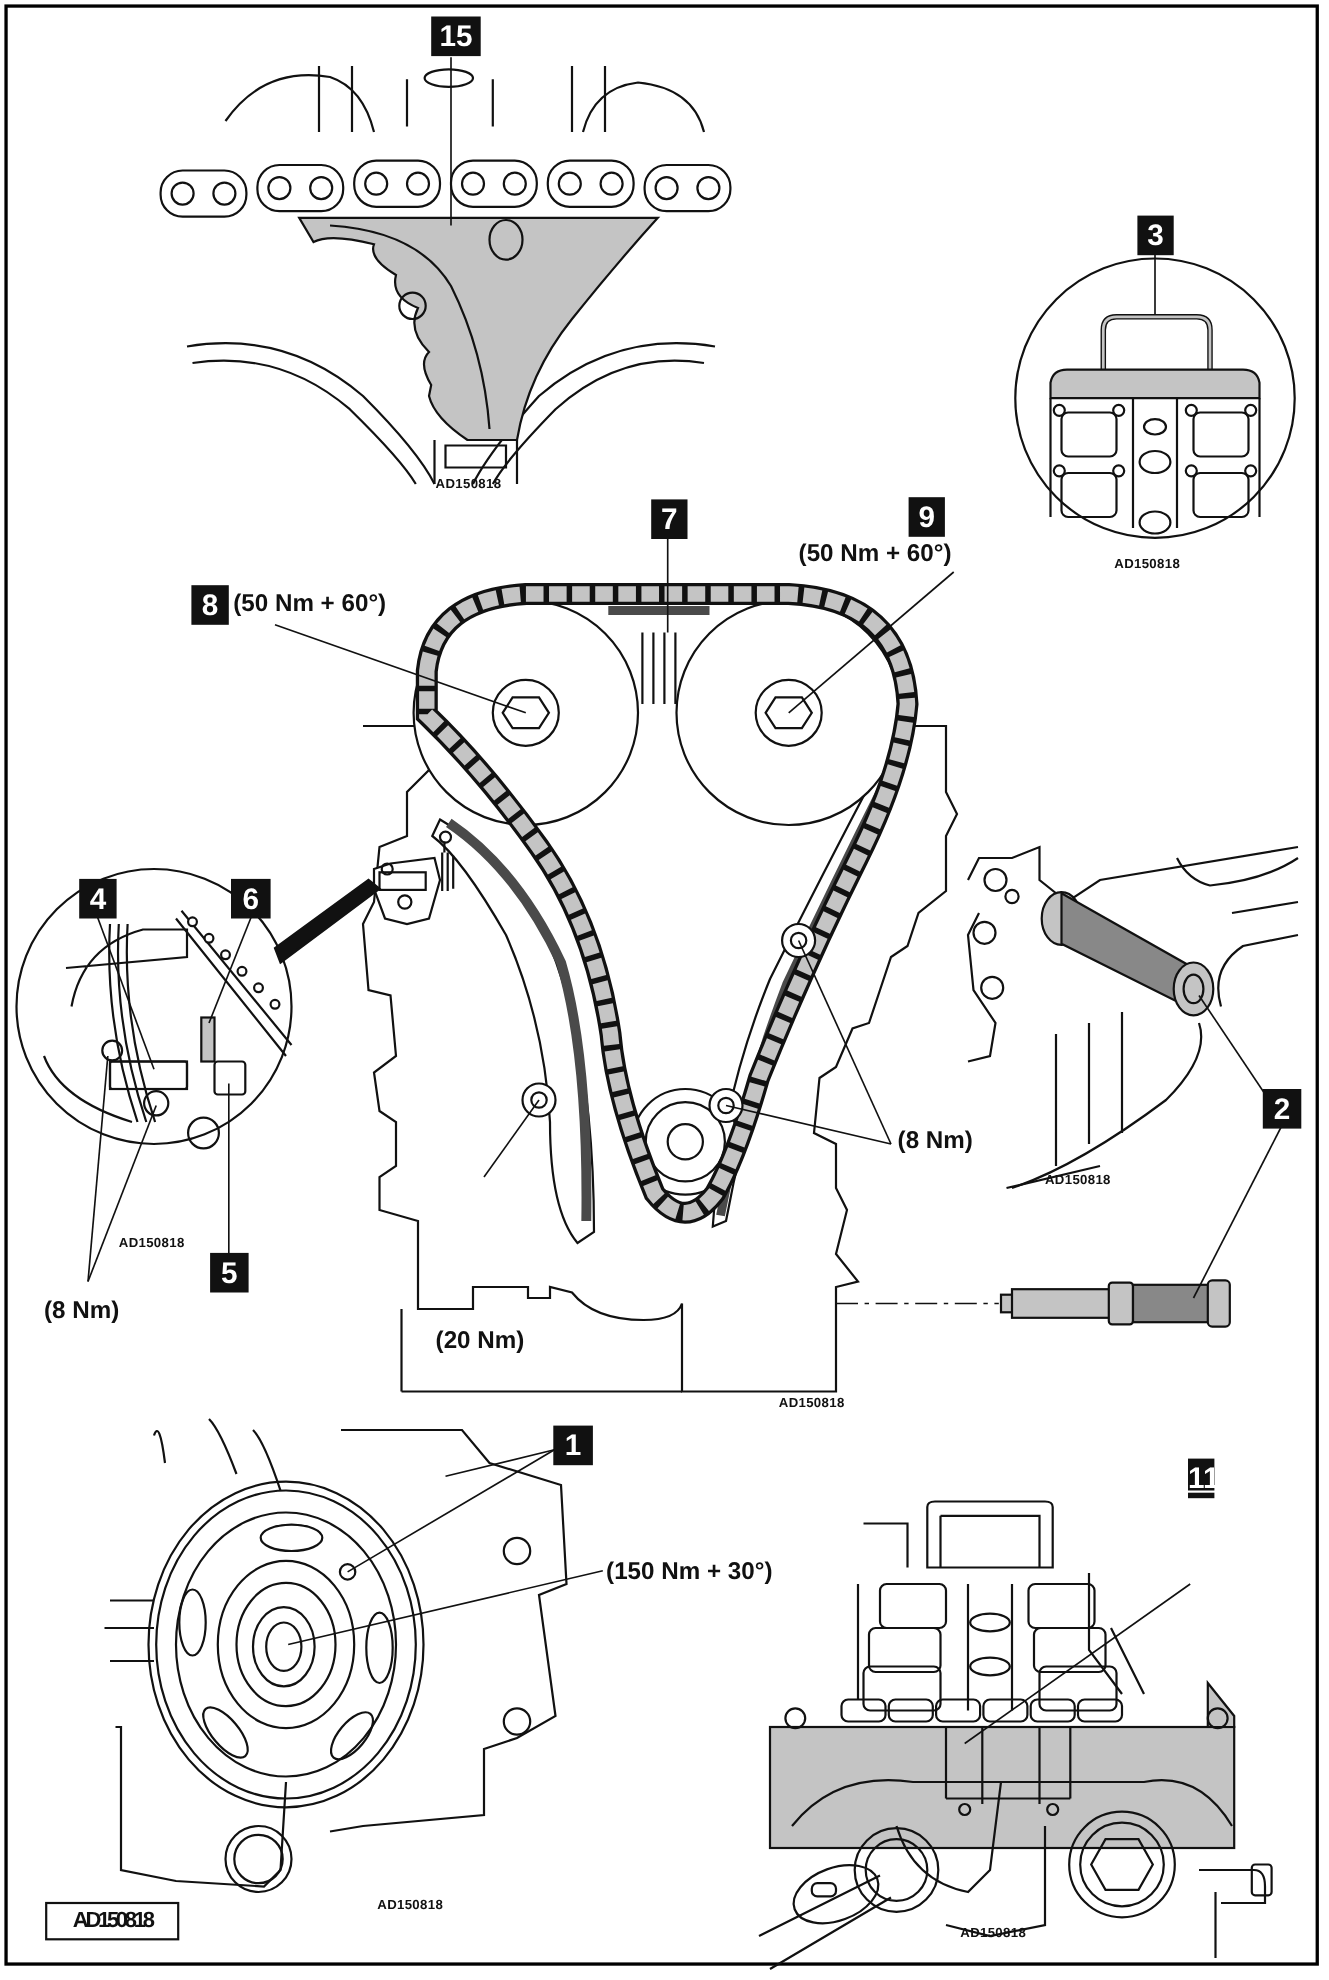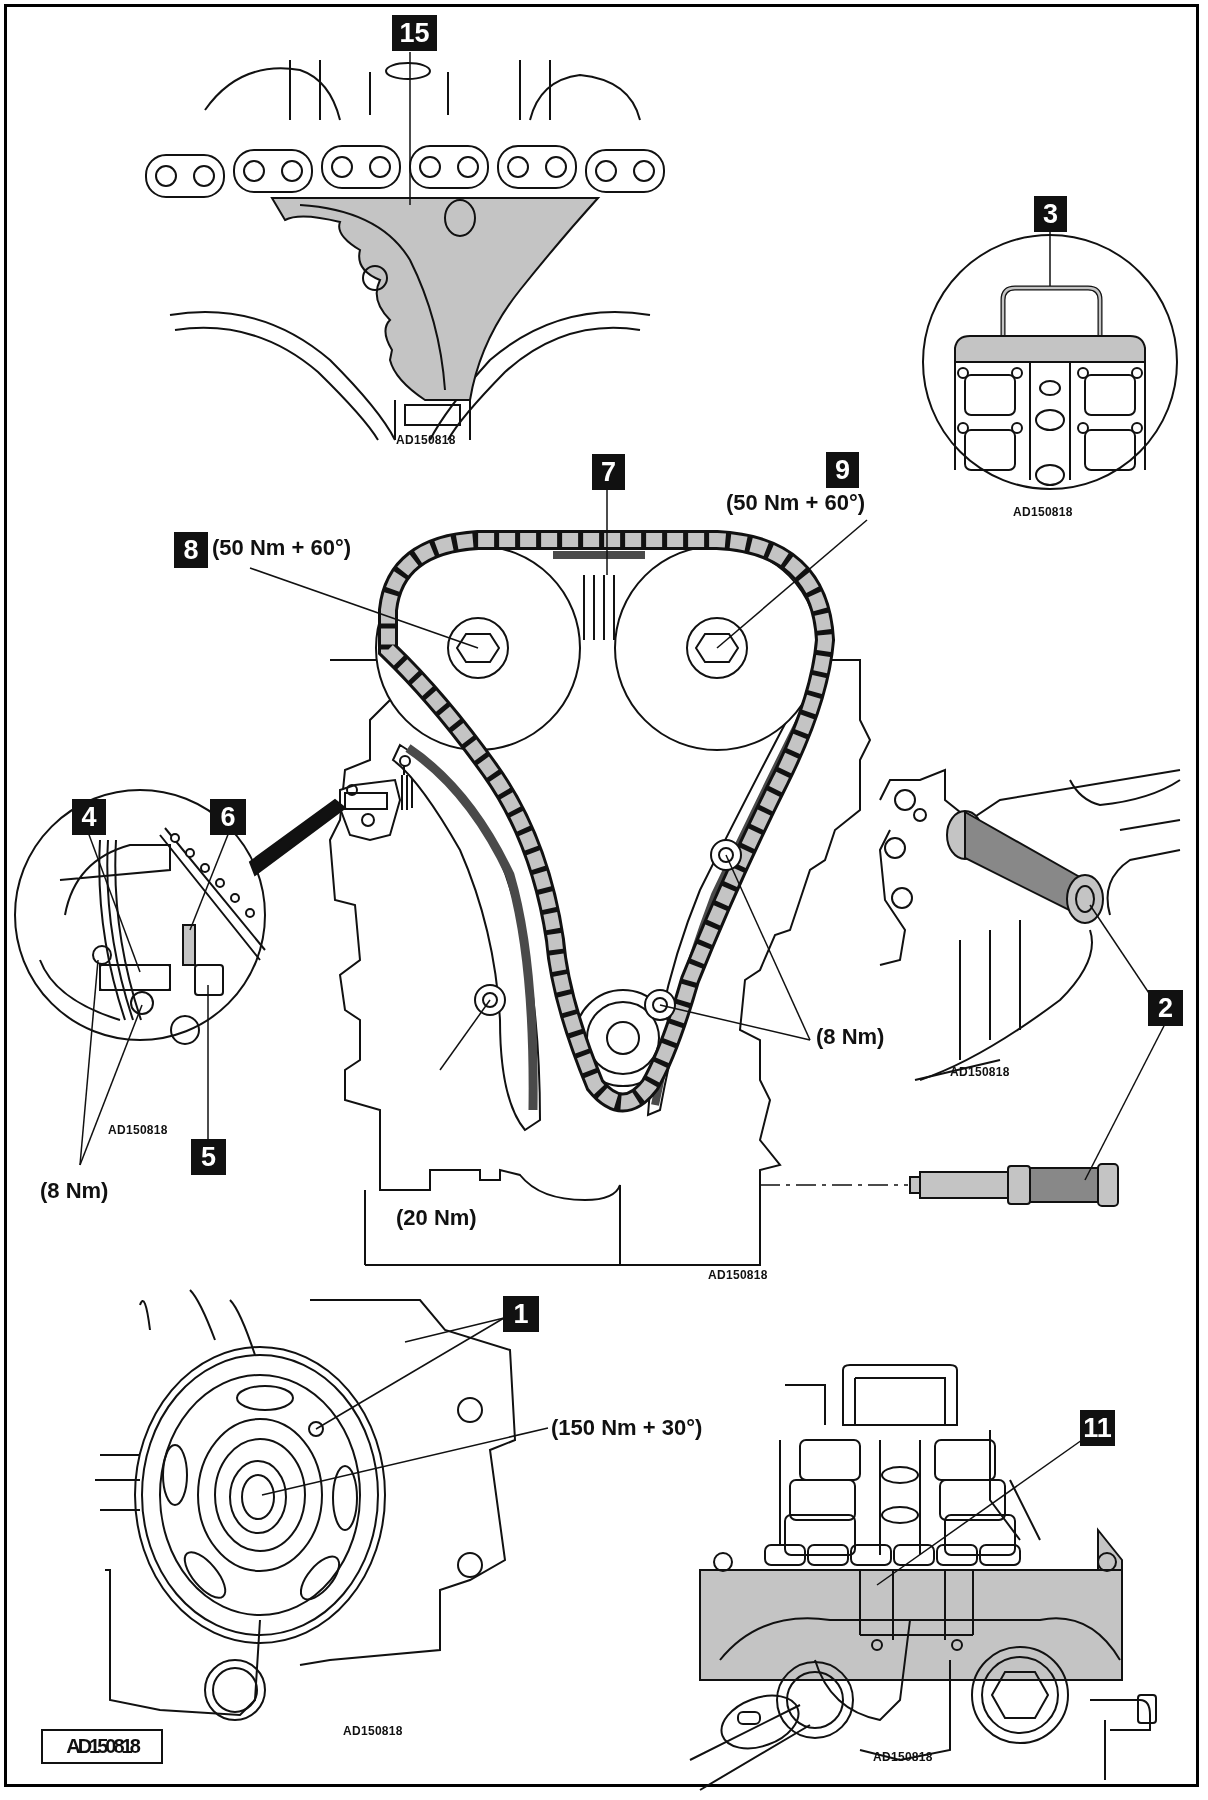--- a/index.html
+++ b/index.html
@@ -280,21 +280,21 @@
 <div class="callout" style="left:392px;top:15px;width:45px;">15</div>
 <div class="callout" style="left:1034px;top:196px;width:33px;">3</div>
 <div class="callout" style="left:592px;top:454px;width:33px;">7</div>
 <div class="callout" style="left:826px;top:452px;width:33px;">9</div>
 <div class="callout" style="left:174px;top:532px;width:34px;">8</div>
 <div class="callout" style="left:72px;top:799px;width:34px;">4</div>
 <div class="callout" style="left:210px;top:799px;width:36px;">6</div>
 <div class="callout" style="left:191px;top:1139px;width:35px;">5</div>
 <div class="callout" style="left:1148px;top:990px;width:35px;">2</div>
 <div class="callout" style="left:503px;top:1296px;width:36px;">1</div>
-<div class="callout" style="left:1080px;top:1410px;width:35px;">11</div>
+<div class="callout" style="left:1080px;top:1326px;width:24px;text-decoration:underline;">11</div>
 
 <div class="torque" style="left:212px;top:535px;">(50 Nm + 60°)</div>
 <div class="torque" style="left:726px;top:490px;">(50 Nm + 60°)</div>
 <div class="torque" style="left:396px;top:1177px;margin-top:28px;">(20 Nm)</div>
 <div class="torque" style="left:816px;top:1024px;">(8 Nm)</div>
 <div class="torque" style="left:40px;top:1178px;">(8 Nm)</div>
 <div class="torque" style="left:551px;top:1415px;">(150 Nm + 30°)</div>
 
 <div class="ref" style="left:396px;top:433px;">AD150818</div>
 <div class="ref" style="left:1013px;top:505px;">AD150818</div>

